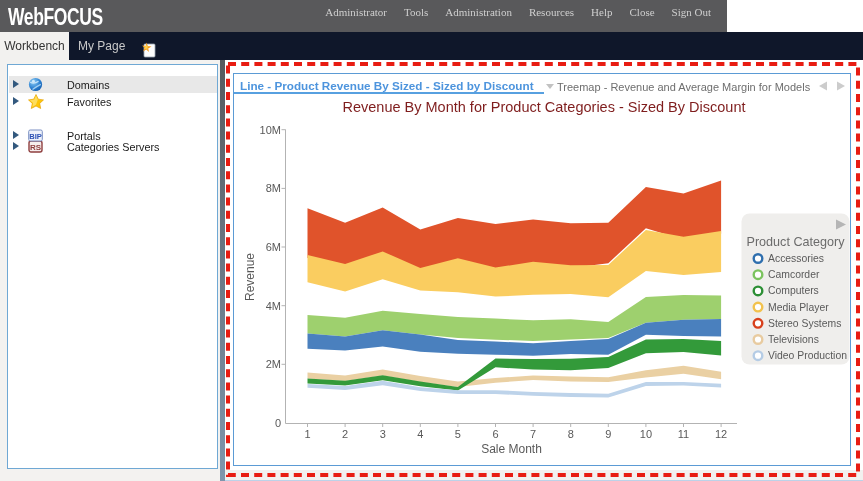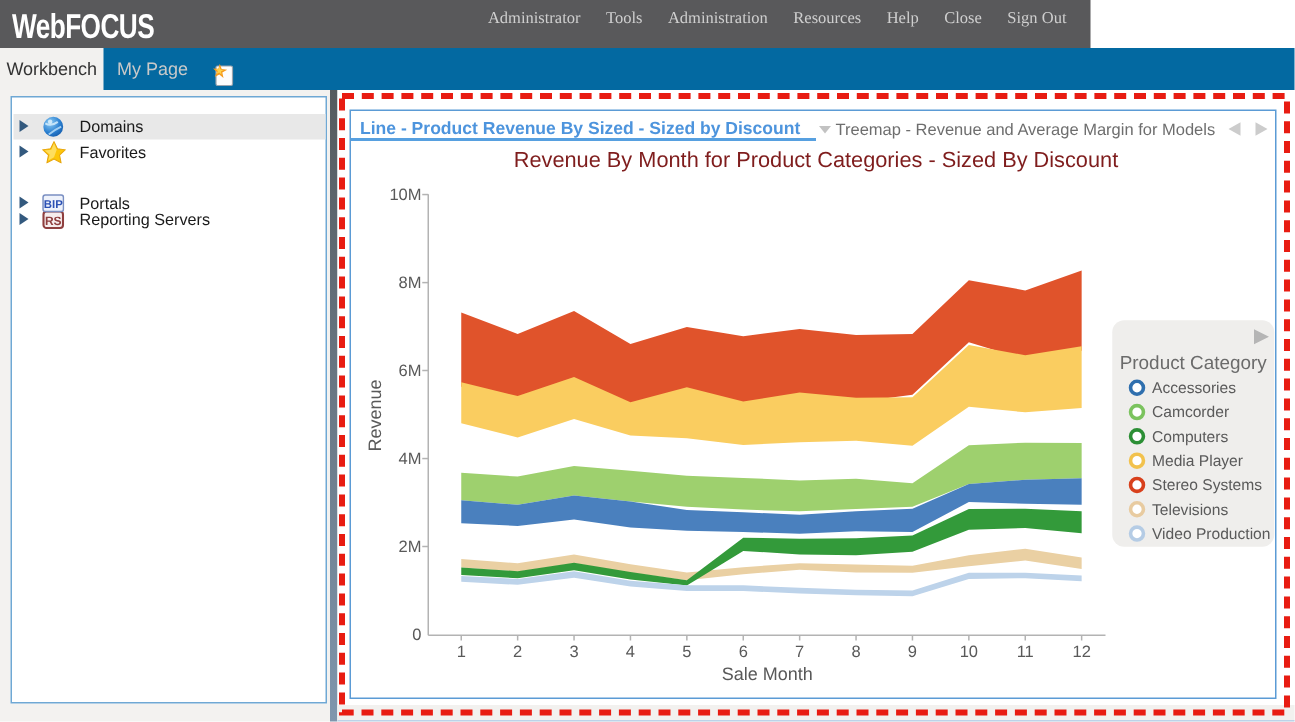--- a/index.html
+++ b/index.html
@@ -3,30 +3,30 @@
 <meta charset="utf-8">
 <style>
 * { margin:0; padding:0; box-sizing:border-box; }
 html,body { width:863px; height:481px; overflow:hidden; background:#fff;
   font-family:"Liberation Sans", sans-serif; }
 #topbar { position:absolute; left:0; top:0; width:727px; height:32px; background:#59595b; }
 #logo { position:absolute; left:8px; top:4px; color:#fff; font-size:23px; font-weight:bold;
   letter-spacing:-0.5px; transform:scaleX(0.76); transform-origin:0 0; }
 #menu { position:absolute; right:16px; top:6px; color:#cfcfcf; font-size:11px;font-family:Liberation Serif, serif; }
 #menu span { margin-left:17px; }
-#tabbar { position:absolute; left:0; top:32px; width:863px; height:28px; background:#0369a1; }
+#tabbar { position:absolute; left:0; top:32px; width:863px; height:28px; background:#0f172a; }
 #wbtab { position:absolute; left:0; top:0; width:69px; height:28px; background:#f2f1ef;
   color:#333; font-size:12px; line-height:28px; text-align:center; }
 #mptab { position:absolute; left:78px; top:0; color:#c9c9c9; font-size:12px; line-height:28px; }
 #pgicon { position:absolute; left:141px; top:10px; }
 #leftbg { position:absolute; left:0; top:60px; width:220px; height:421px; background:#f3f2f0; }
 #tree { position:absolute; left:7px; top:64px; width:211px; height:405px; background:#fff;
   border:1px solid #6fa8d4; }
 .trow { position:absolute; left:1px; width:208px; height:17px; font-size:10.8px; color:#1a1a1a; }
-.trow .lbl { position:absolute; left:24px; top:3px;padding-left:20px; }
+.trow .lbl { position:absolute; left:38px; top:3px;padding-left:20px; }
 .arr { position:absolute; left:4px; top:4px; width:0; height:0;
   border-top:4px solid transparent; border-bottom:4px solid transparent;
   border-left:6px solid #33597e; }
 .ticon { position:absolute; left:19px; top:1px; }
 #splitter { position:absolute; left:220px; top:60px; width:5px; height:421px;
   background:linear-gradient(#555a5e,#7f96ad); }
 #rightbg { position:absolute; left:225px; top:60px; width:638px; height:421px; background:#fff; }
 #panel { position:absolute; left:233px; top:73px; width:618px; height:393px; background:#fff;
   border:1px solid #5b9bd5; }
 #tab1 { position:absolute; left:240px; top:79px; font-size:11.7px; font-weight:bold; color:#4d94dd; }
@@ -80,21 +80,21 @@
         <path d="M8 1.5 L9.8 5.8 L8 10.8 L4.2 13 L5.1 9 L1.8 6.3 L6.2 5.8 Z" fill="#fede5e"></path>
       </svg>
     <div class="lbl">Favorites</div>
   </div>
   <div class="trow" style="top:45px;margin-top:28px;">
     <div class="arr"></div>
     <svg class="ticon" width="15" height="15">
         <rect x="1" y="2" width="13" height="11" rx="2" fill="#f6eded" stroke="#8f3f3f" stroke-width="1.4"></rect>
         <text x="7.5" y="11" font-size="8" font-weight="bold" fill="#8f3f3f" text-anchor="middle" font-family="Liberation Sans">RS</text>
       </svg>
-    <div class="lbl">Reporting Servers</div>
+    <div class="lbl">Categories Servers</div>
   </div>
   <div class="trow" style="top:62px;">
     <div class="arr"></div>
     <svg class="ticon" width="15" height="15">
         <rect x="0.7" y="2" width="13.6" height="11" rx="1.5" fill="#eef2fb" stroke="#7a8fc2" stroke-width="1"></rect>
         <text x="7.5" y="10.8" font-size="7.6" font-weight="bold" fill="#2b50b4" text-anchor="middle" font-family="Liberation Sans">BIP</text>
       </svg>
     <div class="lbl">Portals</div>
   </div>
 </div>

